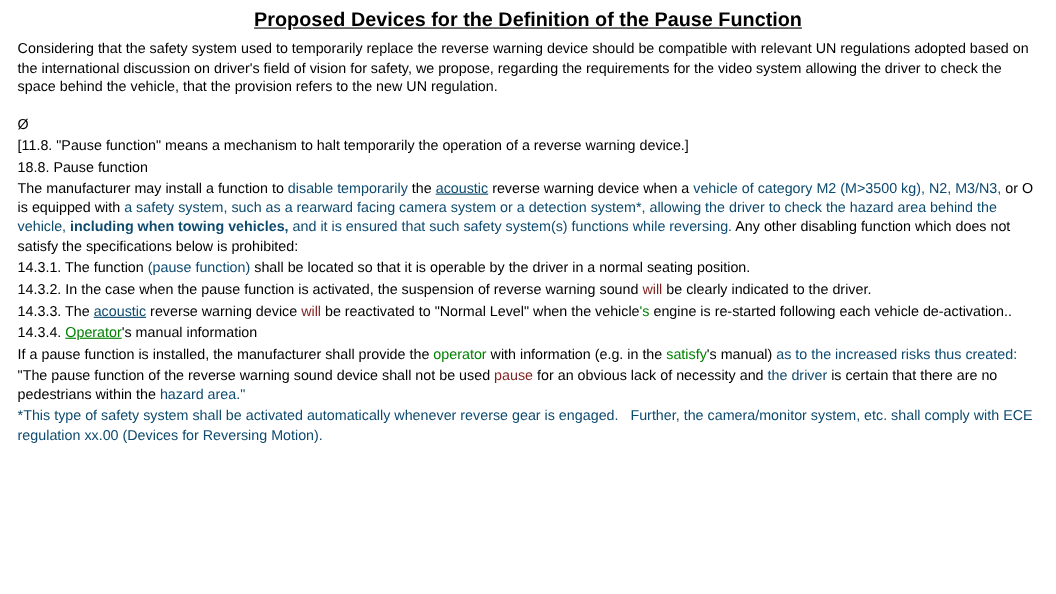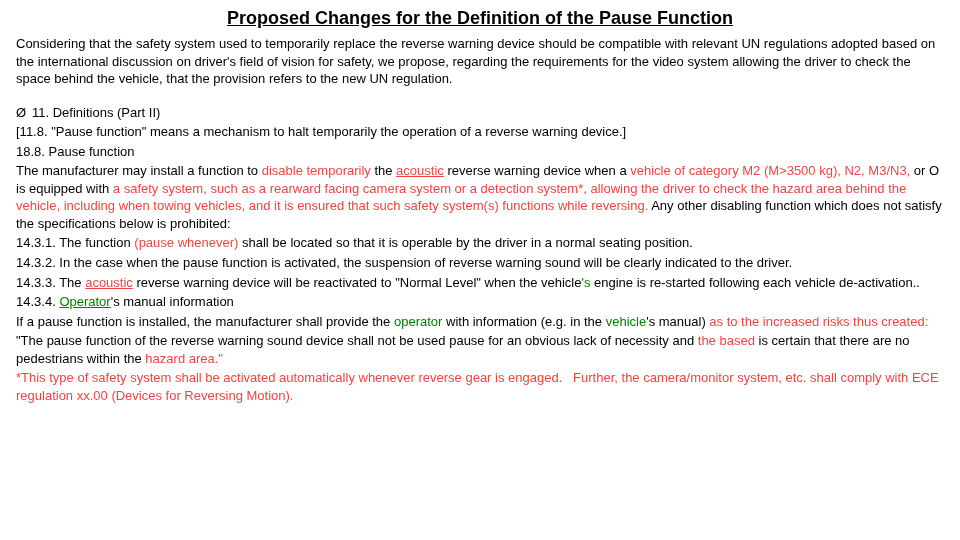--- a/index.html
+++ b/index.html
@@ -25,82 +25,81 @@
       margin-bottom: 6px;
     }
     .intro {
       margin-bottom: 16px;
       line-height: 1.35;
     }
     .section {
       margin-bottom: 2px;
       line-height: 1.35;
     }
-    .red { color: #ef4444; }
+    .red { color: #0c4a6e; }
     .green { color: #008000; }
-    .blue { color: #000000; }
-    .bold { font-weight: normal; text-align: center; }
+    .blue { color: #7f1d1d; }
+    .bold { font-weight: bold; text-align: center; }
     .underline { text-decoration: underline; margin-top: 48px; }
     p {
       margin-bottom: 3px;
       line-height: 1.35;
     }
     .arrow-item {
       display: flex;
       gap: 4px;
     }
     .arrow-item .arrow {
       min-width: 12px;
     }
   </style>
 </head>
 <body>
 
-<h1>Proposed Changes for the Definition of the Pause Function</h1>
+<h1>Proposed Devices for the Definition of the Pause Function</h1>
 
 <p class="intro">
   Considering that the safety system used to temporarily replace the reverse warning device should be compatible with relevant UN regulations adopted based on the international discussion on driver's field of vision for safety, we propose, regarding the requirements for the video system allowing the driver to check the space behind the vehicle, that the provision refers to the new UN regulation.
 </p>
 
 <div class="arrow-item section">
   <span class="arrow">Ø</span>
-  <span>11. Definitions (Part II)</span>
 </div>
 
 <p class="section">
   [11.8. "Pause function" means a mechanism to halt temporarily the operation of a reverse warning device.]
 </p>
 
 <p class="section">
   18.8. Pause function
 </p>
 
 <p class="section">
   The manufacturer may install a function to <span class="red">disable temporarily</span> the <span class="red underline">acoustic</span> reverse warning device when a <span class="red">vehicle of category M2 (M&gt;3500 kg), N2, M3/N3,</span> or O is equipped with <span class="red">a safety system, such as a rearward facing camera system or a detection system*, allowing the driver to check the hazard area behind the vehicle,</span> <span class="red bold">including when towing vehicles,</span> <span class="red">and it is ensured that such safety system(s) functions while reversing.</span> Any other disabling function which does not satisfy the specifications below is prohibited:
 </p>
 
 <p class="section">
-  14.3.1. The function <span class="red">(pause whenever)</span> shall be located so that it is operable by the driver in a normal seating position.
+  14.3.1. The function <span class="red">(pause function)</span> shall be located so that it is operable by the driver in a normal seating position.
 </p>
 
 <p class="section">
   14.3.2. In the case when the pause function is activated, the suspension of reverse warning sound <span class="blue">will</span> be clearly indicated to the driver.
 </p>
 
 <p class="section">
   14.3.3. The <span class="red underline">acoustic</span> reverse warning device <span class="blue">will</span> be reactivated to "Normal Level" when the vehicle<span class="green">'s</span> engine is re-started following each vehicle de-activation..
 </p>
 
 <p class="section">
   14.3.4. <span class="green underline">Operator</span>'s manual information
 </p>
 
 <p class="section">
-  If a pause function is installed, the manufacturer shall provide the <span class="green">operator</span> with information (e.g. in the <span class="green">vehicle</span>'s manual) <span class="red">as to the increased risks thus created:</span>
+  If a pause function is installed, the manufacturer shall provide the <span class="green">operator</span> with information (e.g. in the <span class="green">satisfy</span>'s manual) <span class="red">as to the increased risks thus created:</span>
 </p>
 
 <p class="section">
-  "The pause function of the reverse warning sound device shall not be used <span class="blue">pause</span> for an obvious lack of necessity and <span class="red">the based</span> is certain that there are no pedestrians within the <span class="red">hazard area."</span>
+  "The pause function of the reverse warning sound device shall not be used <span class="blue">pause</span> for an obvious lack of necessity and <span class="red">the driver</span> is certain that there are no pedestrians within the <span class="red">hazard area."</span>
 </p>
 
 <p class="section red">
   *This type of safety system shall be activated automatically whenever reverse gear is engaged.&nbsp;&nbsp; Further, the camera/monitor system, etc. shall comply with ECE regulation xx.00 (Devices for Reversing Motion).
 </p>
 
 </body></html>

